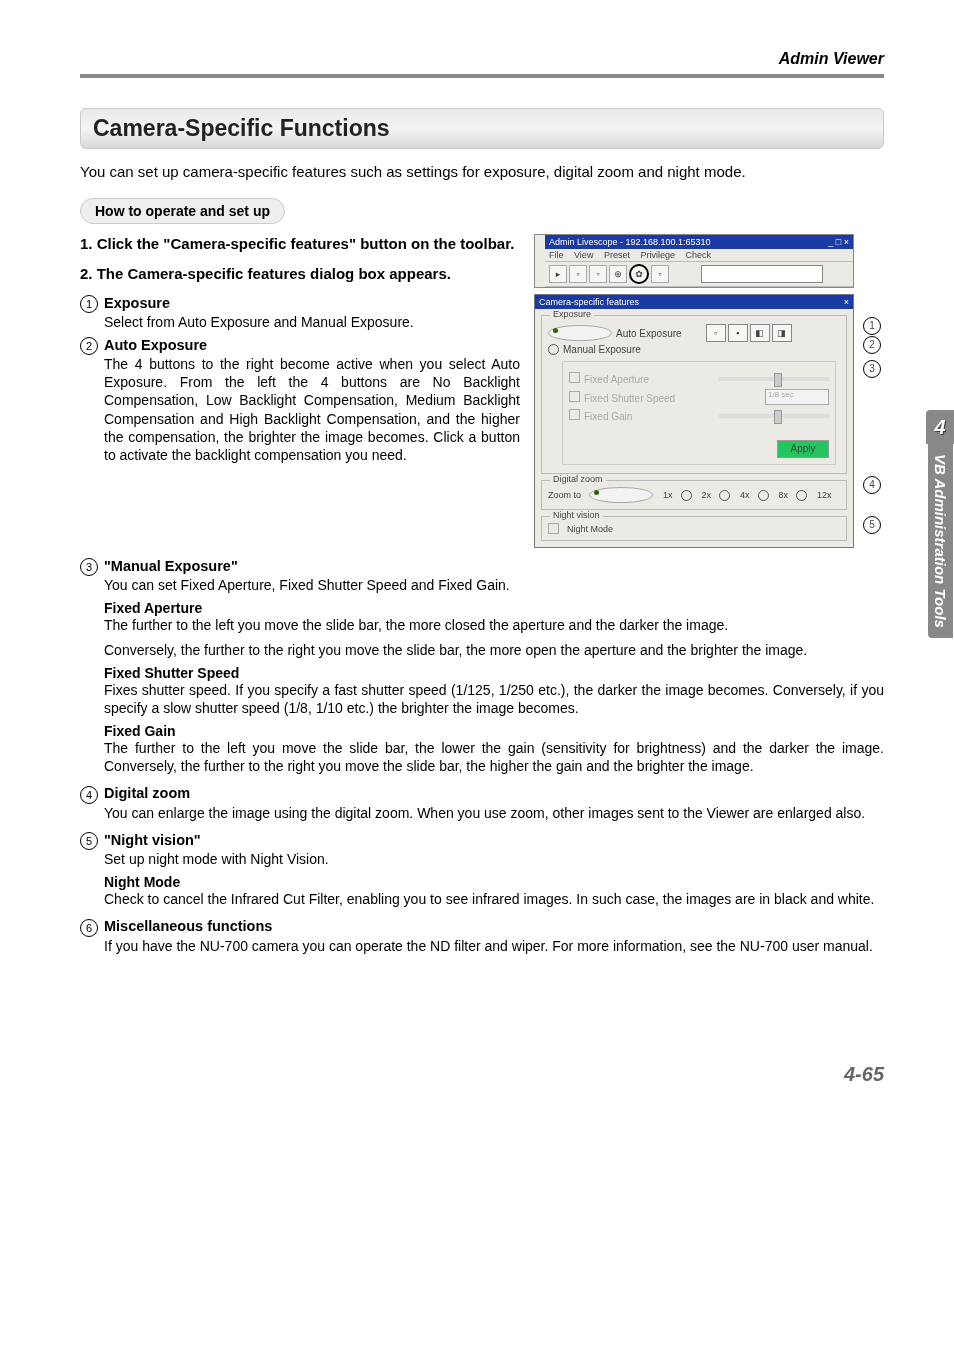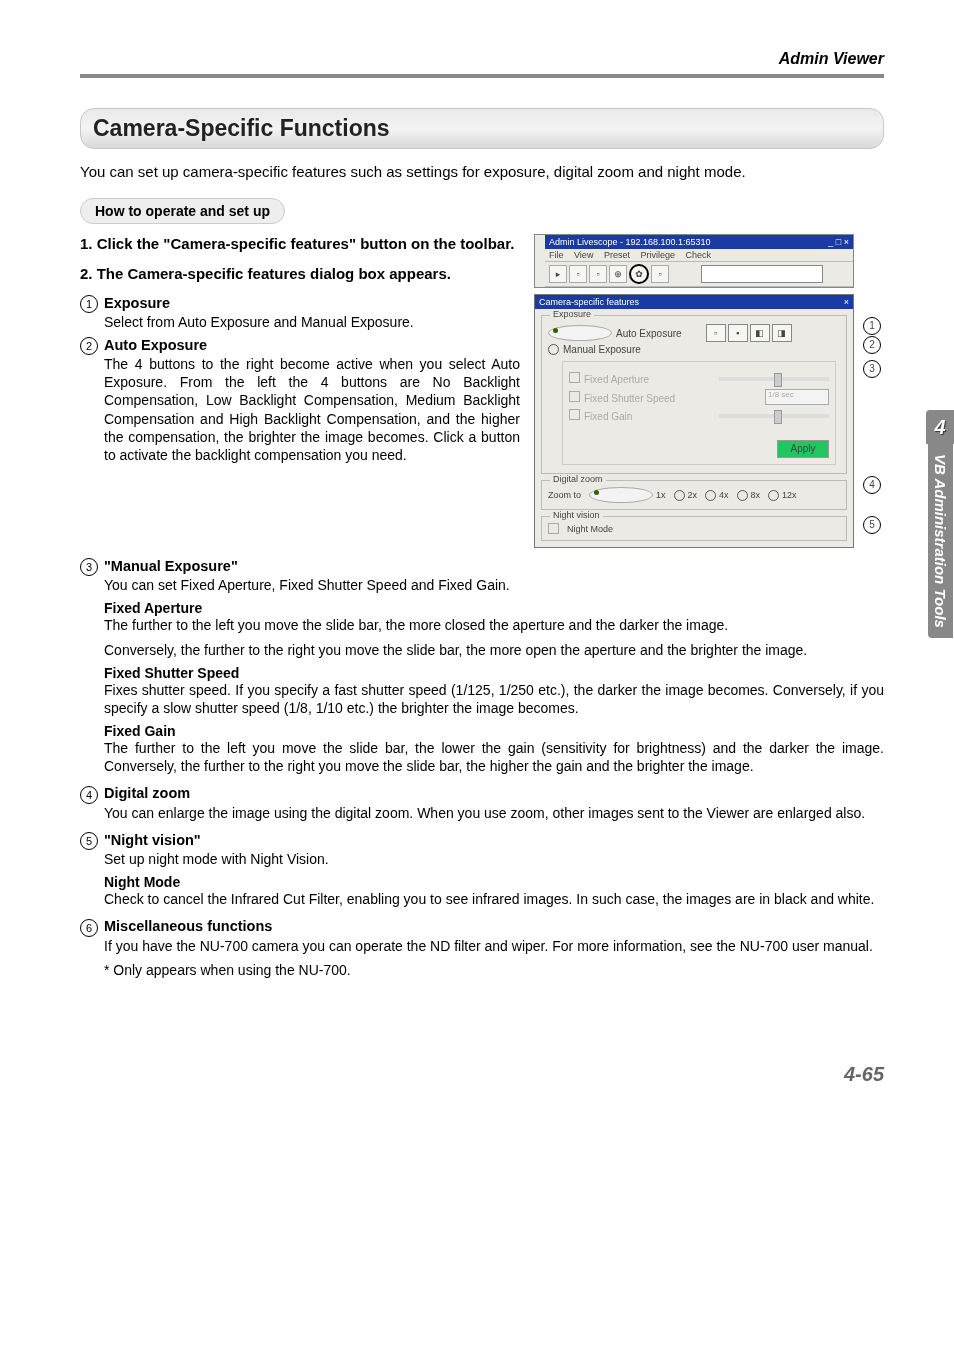--- a/index.html
+++ b/index.html
@@ -23,21 +23,21 @@
   font-size:16px;
   margin-bottom:6px;
 }
 .hr-line {
   height:4px;
   background:#888;
   margin-bottom:30px;
 }
 .section-title-wrap {
   background:linear-gradient(#e9e9e9,#f4f4f4 50%,#d9d9d9);
-  border-radius:14px;
+  border-radius:6px;
   padding:6px 12px;
   margin-bottom:14px;
   border:1px solid #c8c8c8;
 }
 .section-title {
   font-size:23px;
   font-weight:bold;
   color:#222;
 }
 .intro {
@@ -165,21 +165,21 @@
 .subgroup {
   border:1px solid #ccc;margin:6px 4px 2px 14px;padding:6px;
 }
 .sub-row{display:flex;align-items:center;justify-content:space-between;margin:4px 0;color:#aaa;}
 .chk{width:9px;height:9px;border:1px solid #aaa;display:inline-block;margin-right:4px;}
 .slider{width:110px;height:4px;background:#ddd;position:relative;}
 .slider::after{content:"";position:absolute;left:55px;top:-4px;width:6px;height:12px;background:#ccc;border:1px solid #999;}
 .sel{width:60px;height:14px;border:1px solid #aaa;background:#f3f3f3;font-size:8px;padding-left:2px;color:#aaa;}
 .applybtn{width:50px;height:16px;border:1px solid #999;background:#22c55e;font-size:10px;margin-left:auto;display:block;margin-top:18px;text-align:center;line-height:16px;}
 .zoom-row{display:flex;align-items:center;gap:8px;font-size:9px;}
-.zo{display:flex;align-items:center;gap:3px;}
+.zo{display:flex;align-items:center;gap:10px;}
 .night-row{display:flex;align-items:center;gap:4px;font-size:9px;}
 .callouts {
   position:absolute;right:-28px;top:22px;
 }
 .callout{
   width:16px;height:16px;border:1px solid #000;border-radius:50%;
   font-size:10px;text-align:center;line-height:16px;margin-bottom:0;
 }
 .full-width .item-head{margin-top:10px;}
 .side-tab {
@@ -368,21 +368,20 @@
   <div class="item-head"><span class="circ">4</span><span>Digital zoom</span></div>
   <div class="body-text">You can enlarge the image using the digital zoom. When you use zoom, other images sent to the Viewer are enlarged also.</div>
 
   <div class="item-head"><span class="circ">5</span><span>"Night vision"</span></div>
   <div class="body-text">Set up night mode with Night Vision.</div>
   <div class="sub-bold">Night Mode</div>
   <div class="body-text">Check to cancel the Infrared Cut Filter, enabling you to see infrared images. In such case, the images are in black and white.</div>
 
   <div class="item-head"><span class="circ">6</span><span>Miscellaneous functions</span></div>
   <div class="body-text">If you have the NU-700 camera you can operate the ND filter and wiper. For more information, see the NU-700 user manual.</div>
-  <div class="body-text">* Only appears when using the NU-700.</div>
 </div>
 
 <div class="side-tab">
   <div class="tab-num">4</div>
   <div class="tab-text">VB Administration Tools</div>
 </div>
 
 <div class="page-num">4-65</div>
 
 </div>

